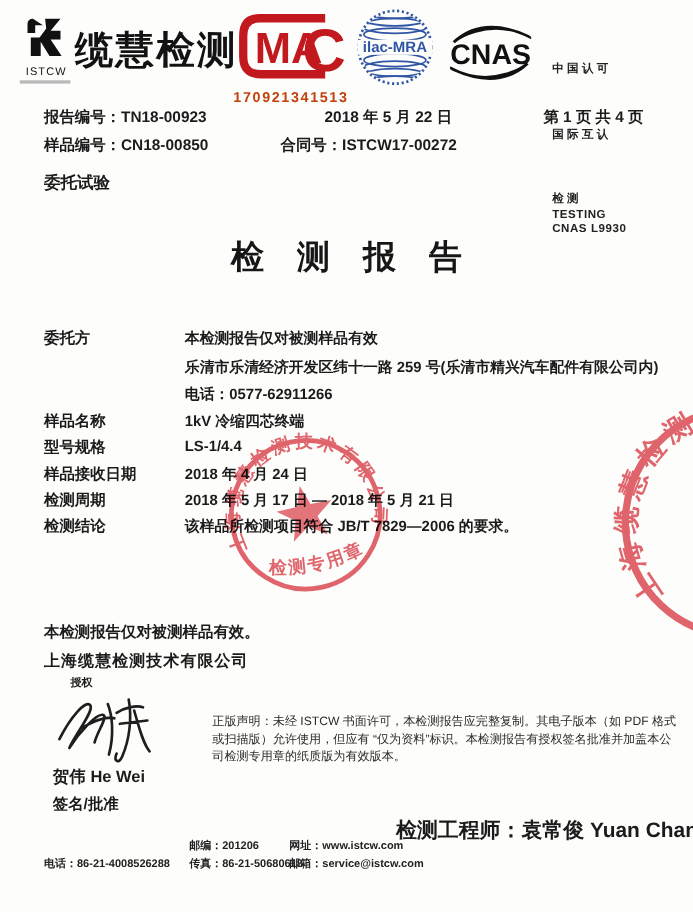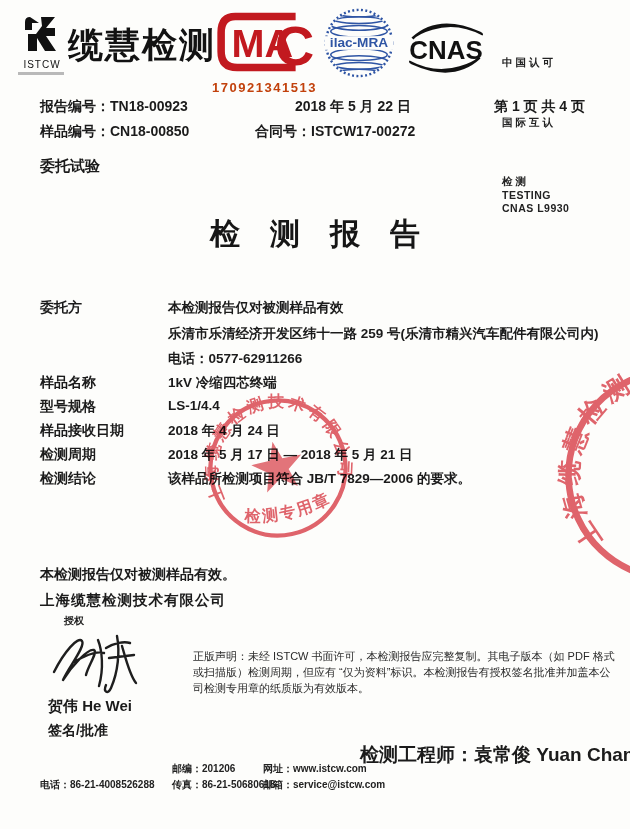--- a/index.html
+++ b/index.html
@@ -196,21 +196,21 @@
 
   <div class="abs signature">
     <svg width="104" height="70" viewBox="0 0 104 70">
       <path d="M8,44 C18,24 32,8 36,13 C40,18 22,40 17,52 C26,38 42,20 48,22 C52,24 42,38 40,47 M28,34 C40,27 52,23 58,25 M52,12 C56,22 58,40 53,58 M60,20 C68,15 78,13 84,15 M71,8 C74,24 72,44 65,60 C62,67 57,64 60,57 M63,30 L88,27 M76,18 C80,32 84,48 90,55" stroke="#1e1e1e" fill="none" stroke-width="2.4" stroke-linecap="round" stroke-linejoin="round"></path>
     </svg>
   </div>
 
   <div class="abs signer">贺伟  He Wei</div>
   <div class="abs sign-label">签名/批准</div>
 
-  <div class="abs disclaimer">正版声明：未经 ISTCW 书面许可，本检测报告应完整复制。其电子版本（如 PDF 格式或扫描版）检测周期，但应有 “仅为资料”标识。本检测报告有授权签名批准并加盖本公司检测专用章的纸质版为有效版本。</div>
+  <div class="abs disclaimer">正版声明：未经 ISTCW 书面许可，本检测报告应完整复制。其电子版本（如 PDF 格式或扫描版）允许使用，但应有 “仅为资料”标识。本检测报告有授权签名批准并加盖本公司检测专用章的纸质版为有效版本。</div>
 
   <div class="abs engineer">
     <span>检测工程师：</span><span>袁常俊 Yuan Changjun</span>
   </div>
 
   <div class="abs foot fl2 fc1">电话：86-21-4008526288</div>
   <div class="abs foot fl1 fc2">邮编：201206</div>
   <div class="abs foot fl2 fc2">传真：86-21-50680618</div>
   <div class="abs foot fl1 fc3">网址：www.istcw.com</div>
   <div class="abs foot fl2 fc3">邮箱：service@istcw.com</div>

